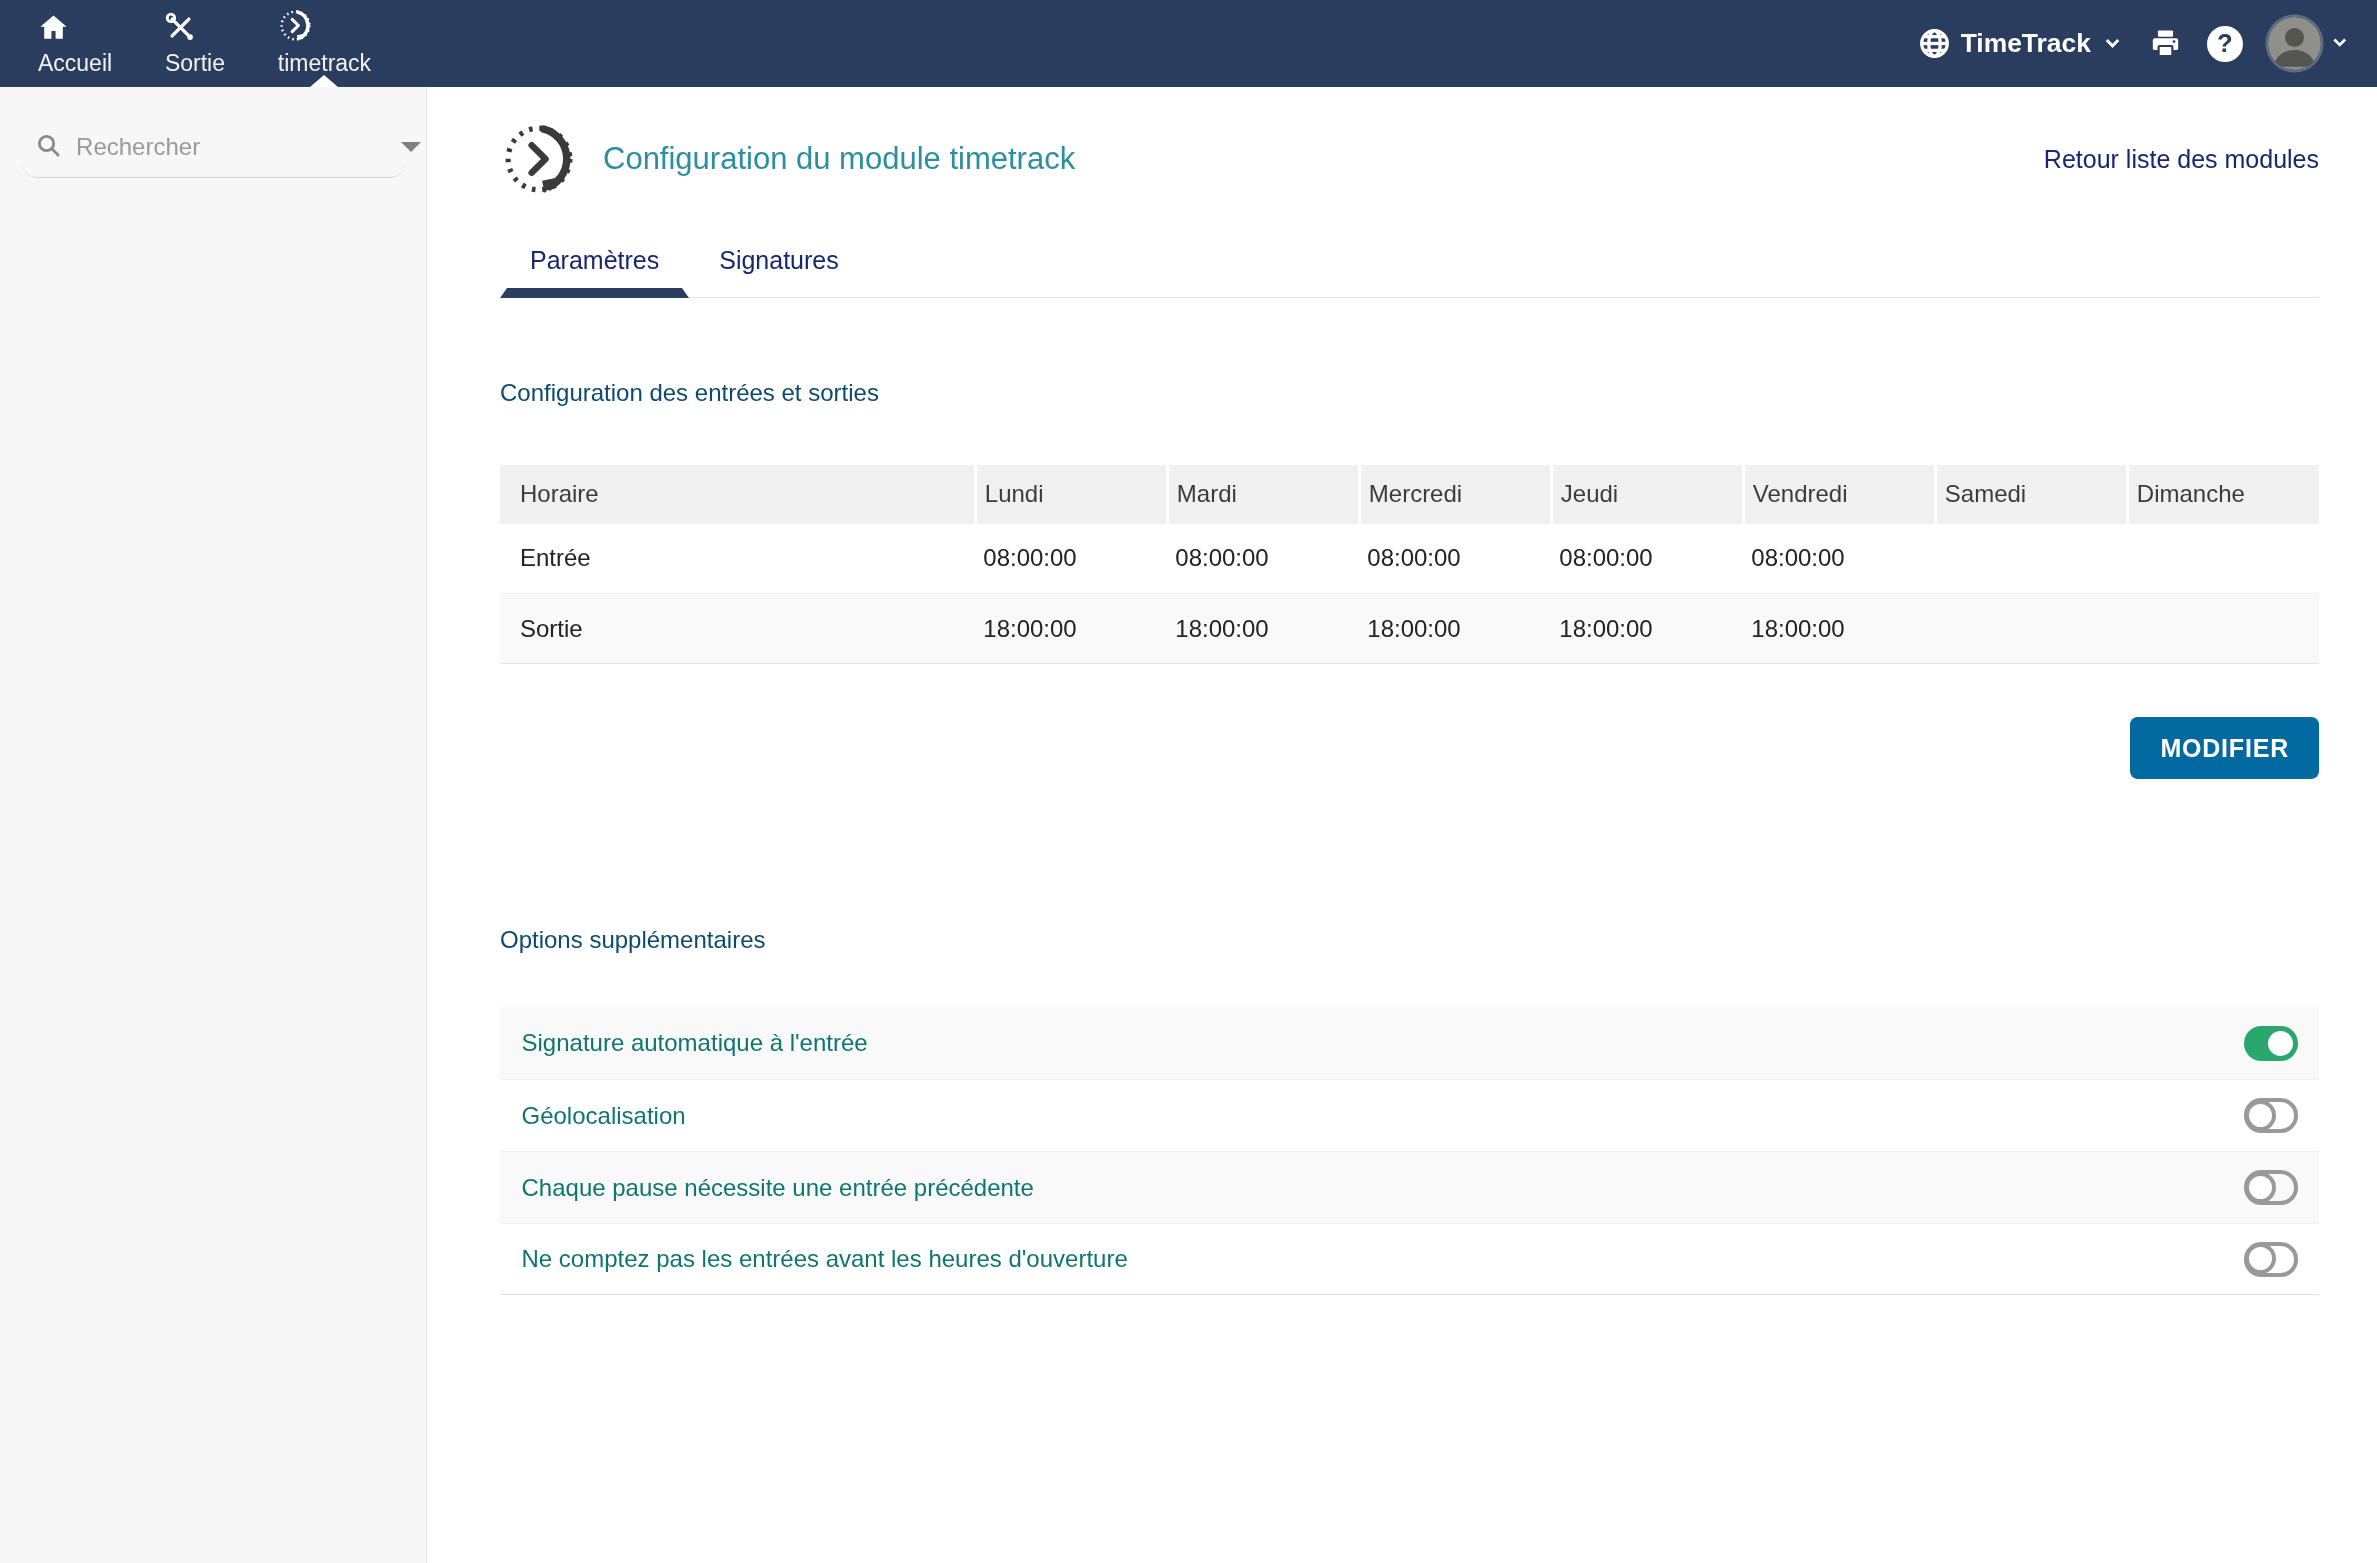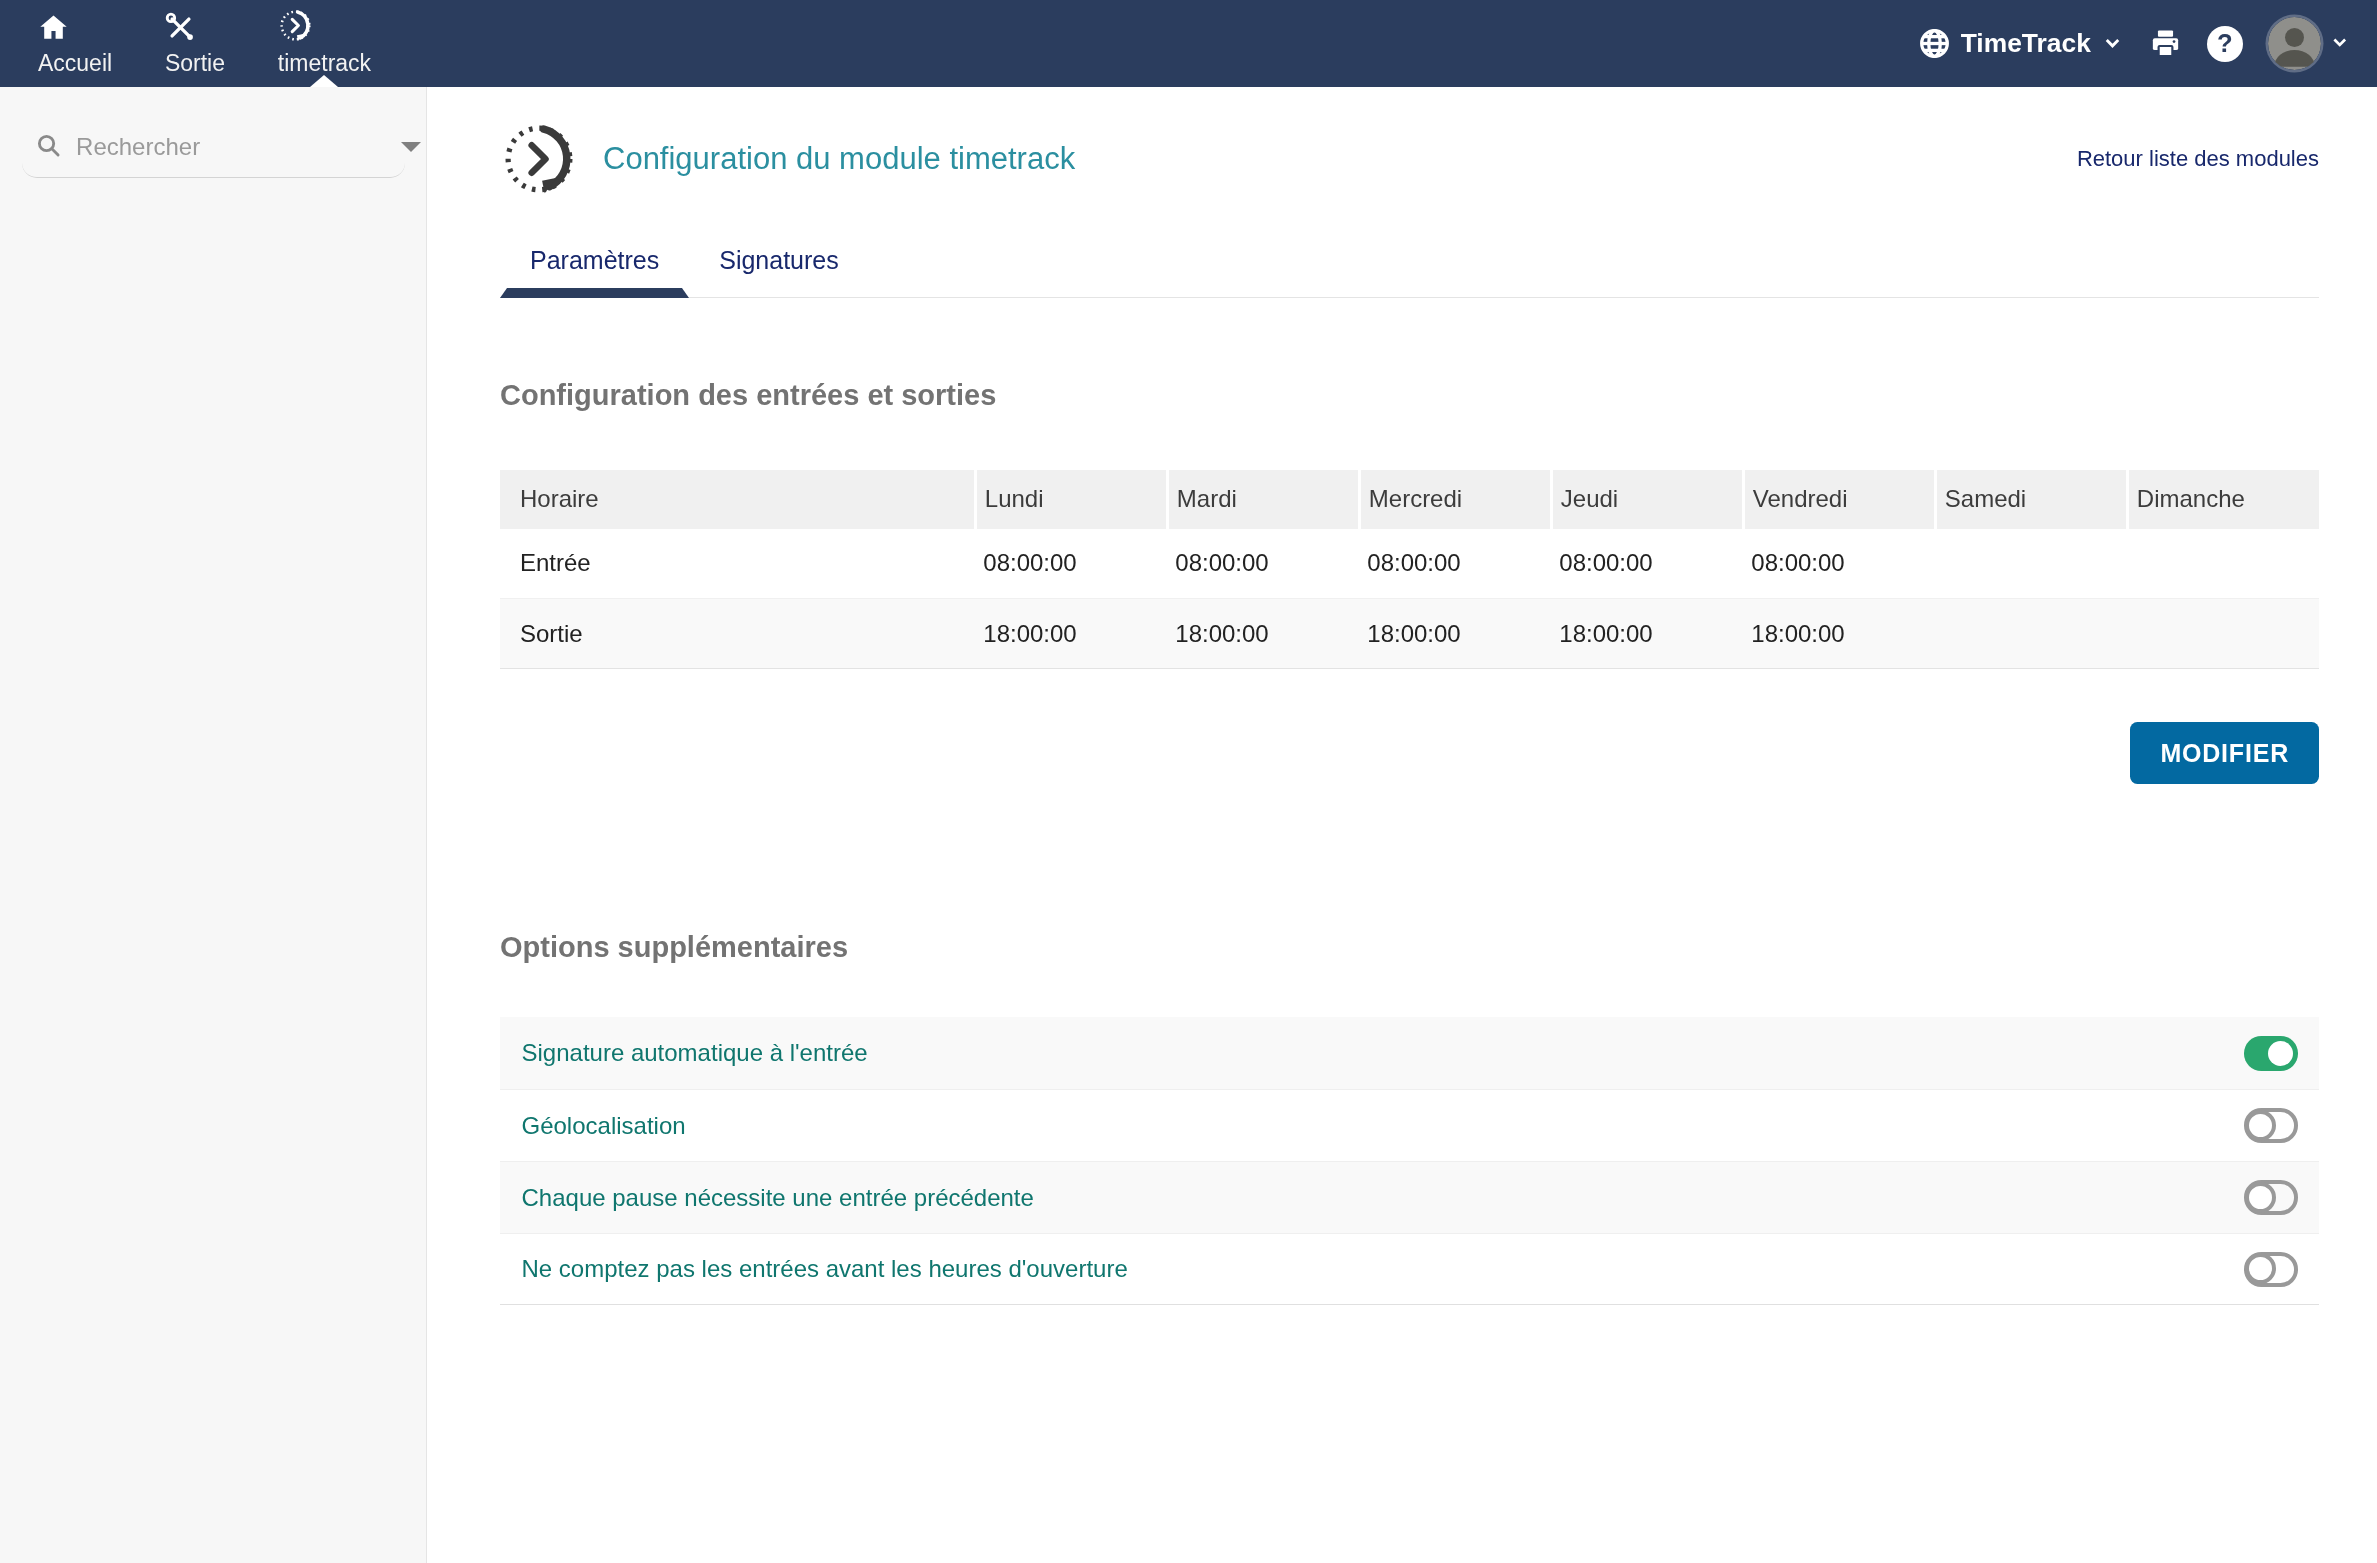--- a/index.html
+++ b/index.html
@@ -27,30 +27,30 @@
   .search-box input { flex: 1; border: none; outline: none; background: transparent; font-size: 24px; color: #555; font-family: "Liberation Sans", sans-serif; }
   .search-box input::placeholder { color: #9a9a9a; }
   .select-caret { width: 0; height: 0; border-left: 10px solid transparent; border-right: 10px solid transparent; border-top: 10.7px solid #808080; cursor: pointer; }
 
   main { flex: 1; background: #fff; padding: 33px 58px 0 73px; }
 
   
   .page-header { display: flex; align-items: center; }
   .module-logo { width: 78px; height: 78px; color: #3a3a3a; flex: 0 0 auto; }
   .page-title { font-size: 31px; font-weight: 400; color: #2b8fa0; margin-left: 25px; }
-  .back-link { margin-left: auto; font-size: 22px; color: #18286c; text-decoration: none; cursor: pointer; }
+  .back-link { margin-left: auto; font-size: 25px; color: #18286c; text-decoration: none; cursor: pointer; }
 
   
   .tabs { display: flex; margin-top: 48px; border-bottom: 1.7px solid #e4e4e4; }
   .tab { position: relative; padding: 0 30px 21.5px; font-size: 25px; color: #18286c; cursor: pointer; }
   .tab.active::after { content:""; position: absolute; left: 0; right: 0; bottom: -1.7px; height: 0;
     border-bottom: 10.7px solid #2b3d5e; border-left: 7.4px solid transparent; border-right: 7.4px solid transparent; }
 
   
-  .section-heading { font-size: 29px; font-weight: 700; color: #737373; }
+  .section-heading { font-size: 24px; font-weight: 400; color: #0c4a6e; }
   .heading-schedule { margin-top: 81px; margin-bottom: 58px; }
   .heading-options { margin-top: 147px; margin-bottom: 53px; }
 
   
   table.schedule { width: 100%; border-collapse: collapse; font-size: 24px; color: #222; table-layout: fixed; }
   table.schedule th { background: #f0f0f0; font-weight: 400; color: #3c3c3c; text-align: left; height: 59px; padding-left: 8.3px; border-left: 3.3px solid #fff; }
   table.schedule th.col-label { width: 475px; padding-left: 20px; border-left: none; }
   table.schedule td { height: 70px; padding-left: 8.3px; }
   table.schedule td.row-label { padding-left: 20px; }
   table.schedule tbody tr { border-top: 0.8px solid #f0f0f0; }

